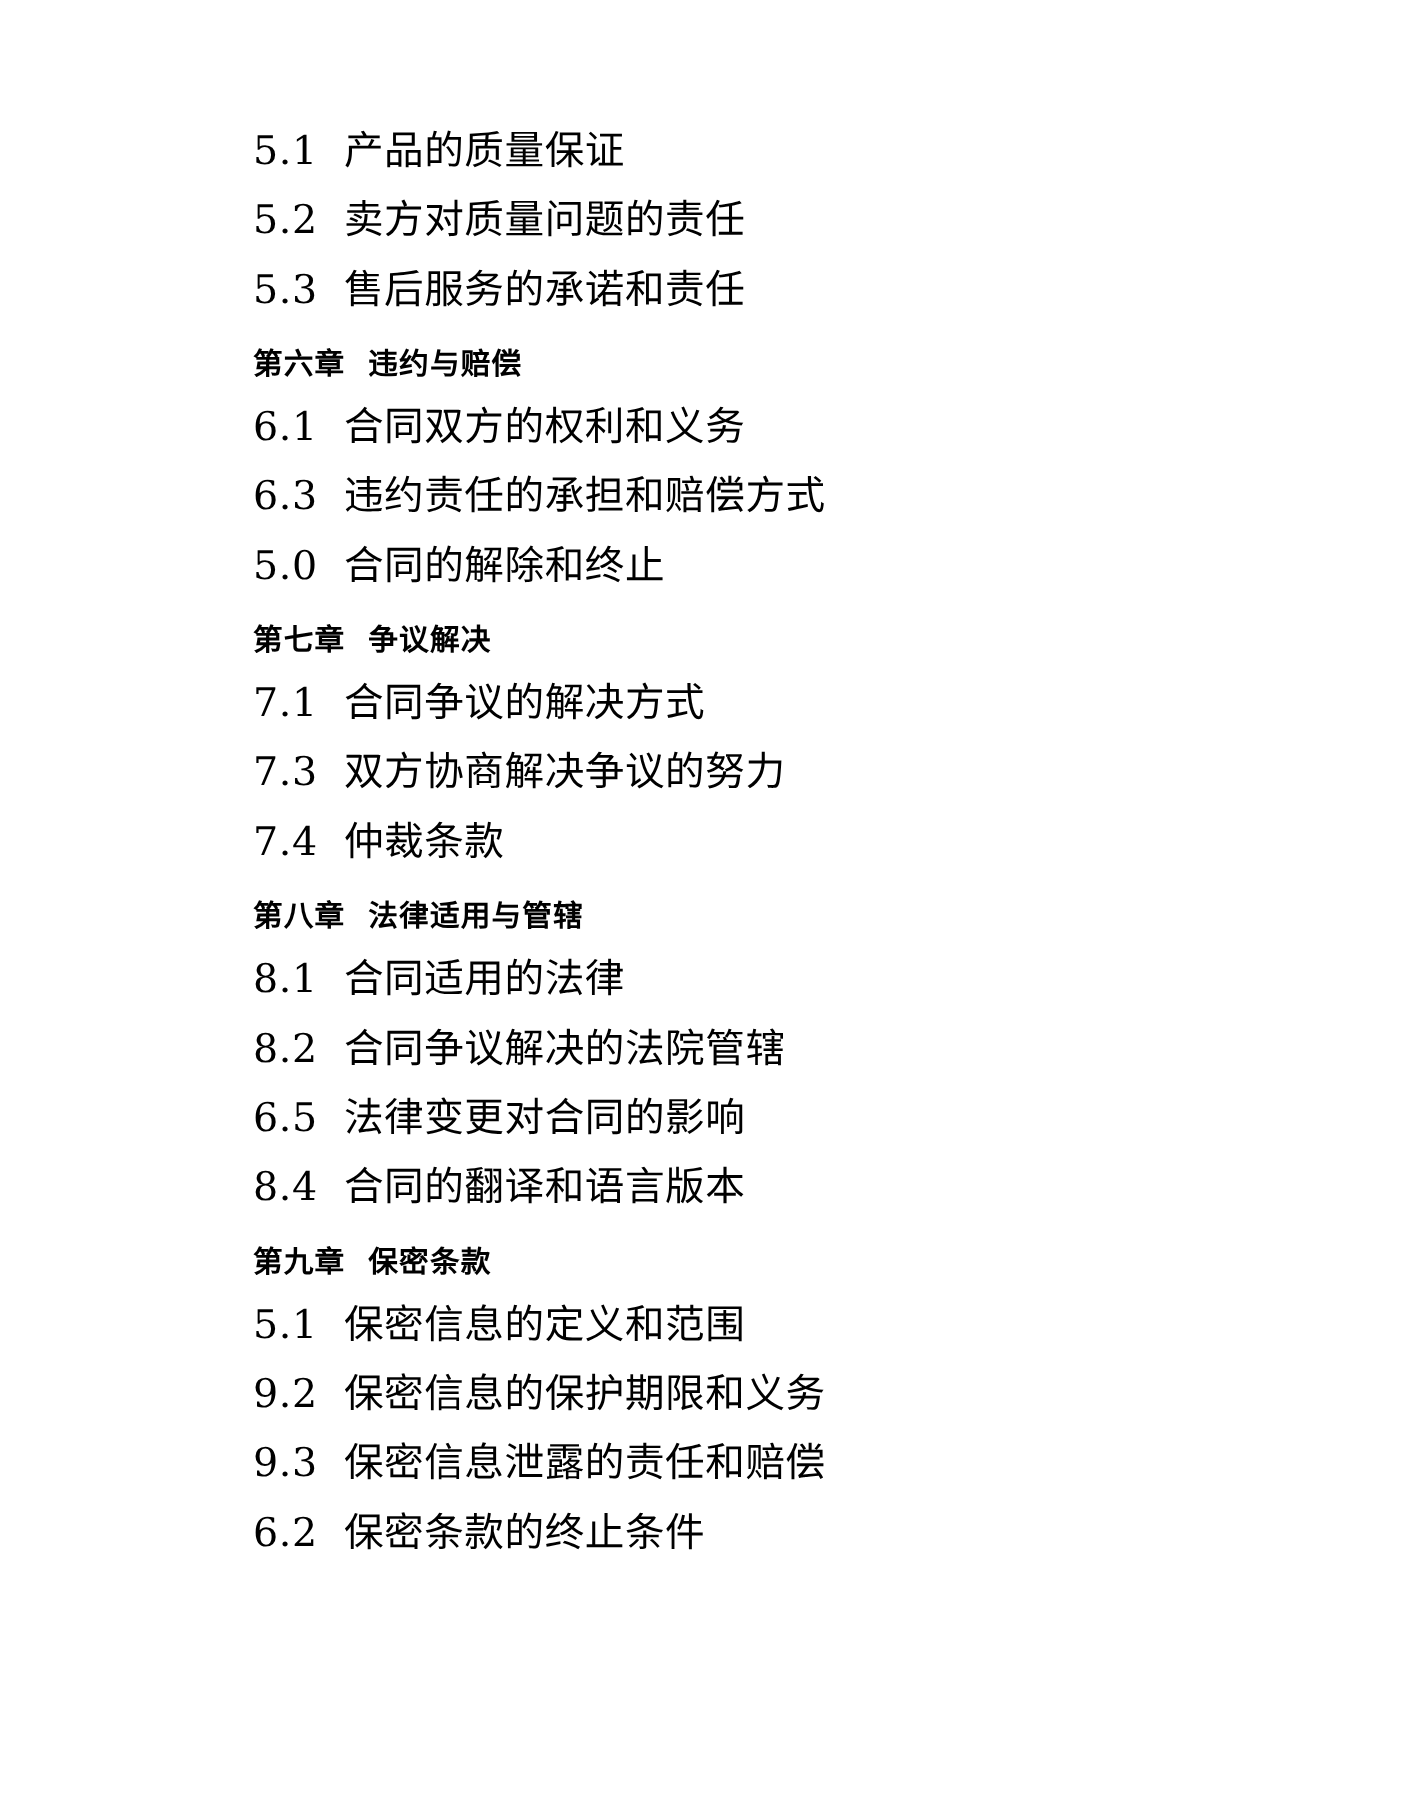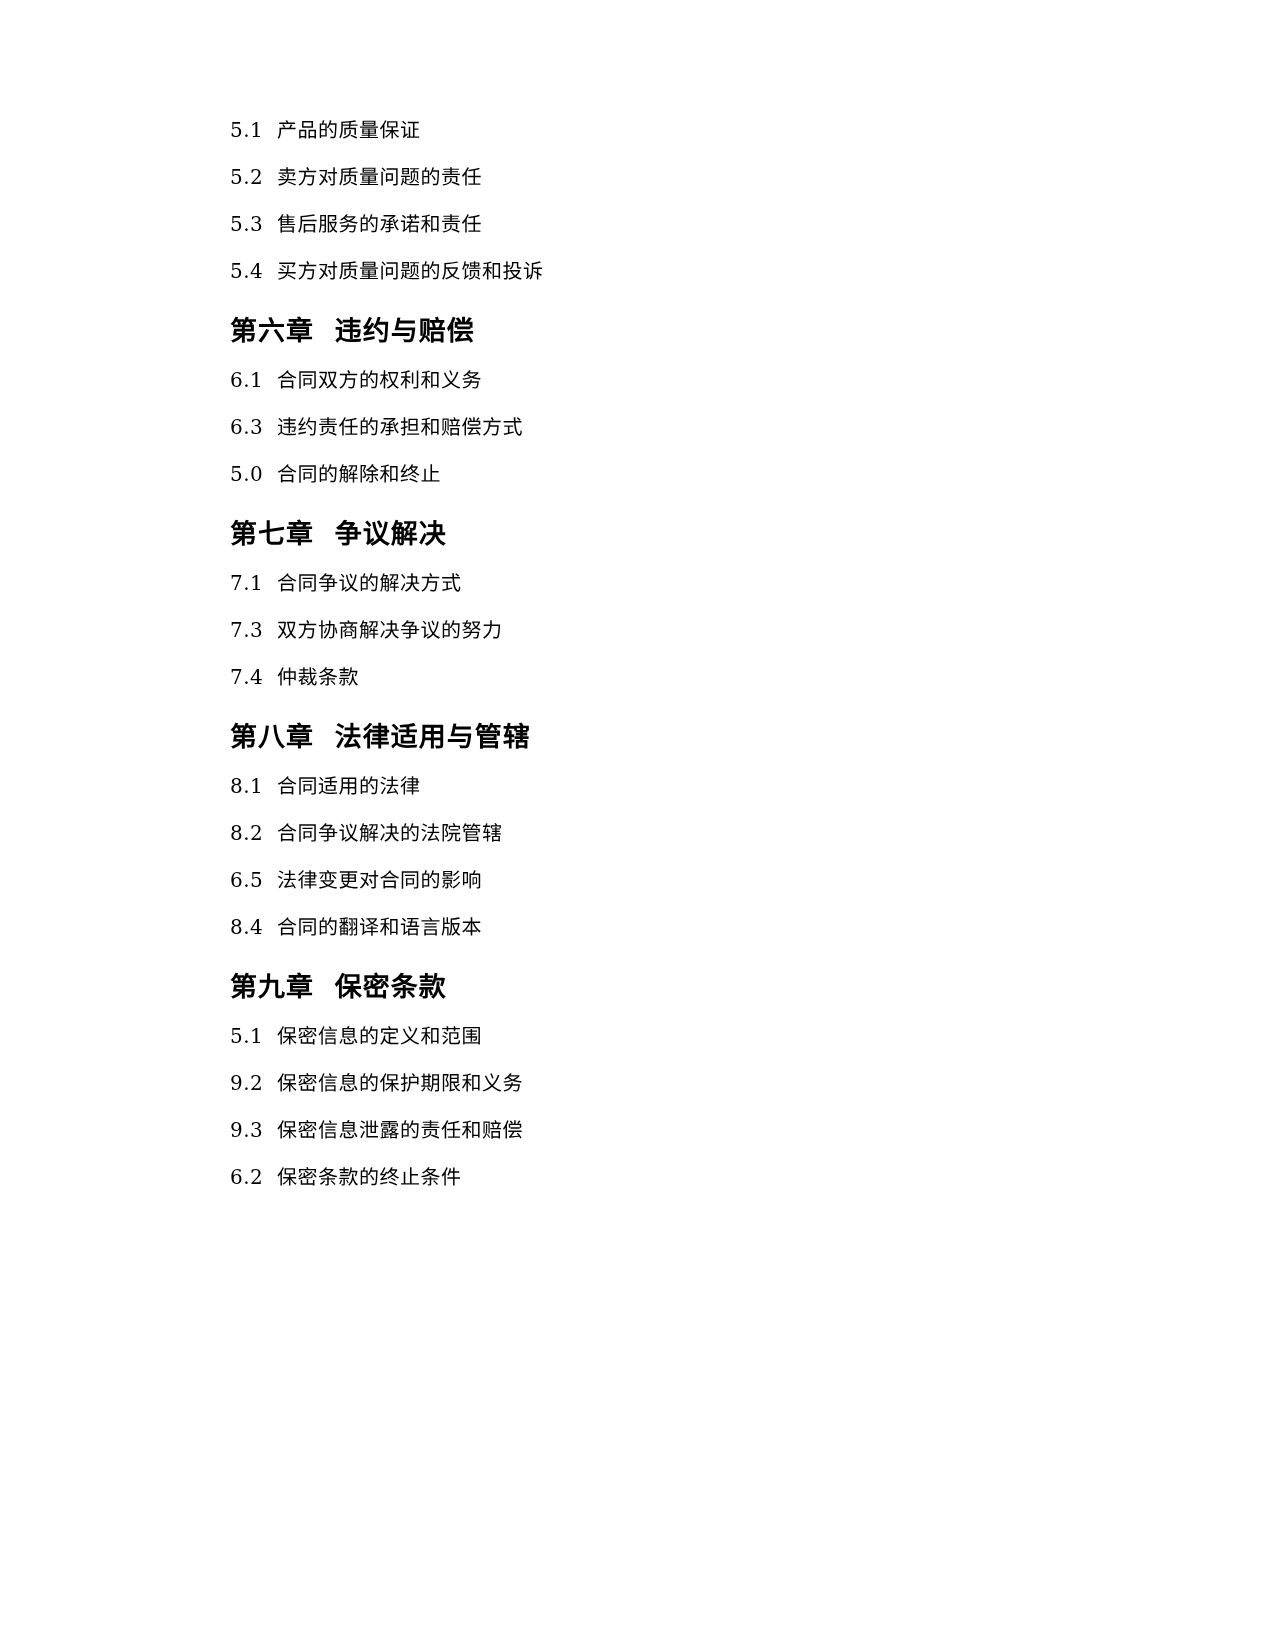--- a/index.html
+++ b/index.html
@@ -14,21 +14,21 @@
     position: relative;
     box-sizing: border-box;
     padding: 120px 150px 100px 230px;
     font-family: "DejaVu Serif", "Liberation Serif", serif;
     color: #000000;
   }
   .doc-body {
     display: block;
   }
   .toc-entry {
-    font-size: 20px;
+    font-size: 36px;
     line-height: 1.0;
     margin: 0 0 27px 0;
     white-space: pre;
     letter-spacing: 0.5px;
   }
   .chapter-heading {
     font-family: "DejaVu Sans", "Liberation Sans", sans-serif;
     font-weight: bold;
     font-size: 27px;
     line-height: 1.0;
@@ -44,21 +44,20 @@
   }
 </style>
 </head>
 <body>
 
 <div class="page">
   <div class="doc-body" id="doc-body">
       <div class="toc-entry first">5.1  产品的质量保证</div>
       <div class="toc-entry">5.2  卖方对质量问题的责任</div>
       <div class="toc-entry">5.3  售后服务的承诺和责任</div>
-      <div class="toc-entry">5.4  买方对质量问题的反馈和投诉</div>
       <div class="chapter-heading spaced">第六章  违约与赔偿</div>
       <div class="toc-entry">6.1  合同双方的权利和义务</div>
       <div class="toc-entry">6.3  违约责任的承担和赔偿方式</div>
       <div class="toc-entry">5.0  合同的解除和终止</div>
       <div class="chapter-heading spaced">第七章  争议解决</div>
       <div class="toc-entry">7.1  合同争议的解决方式</div>
       <div class="toc-entry">7.3  双方协商解决争议的努力</div>
       <div class="toc-entry">7.4  仲裁条款</div>
       <div class="chapter-heading spaced">第八章  法律适用与管辖</div>
       <div class="toc-entry">8.1  合同适用的法律</div>

